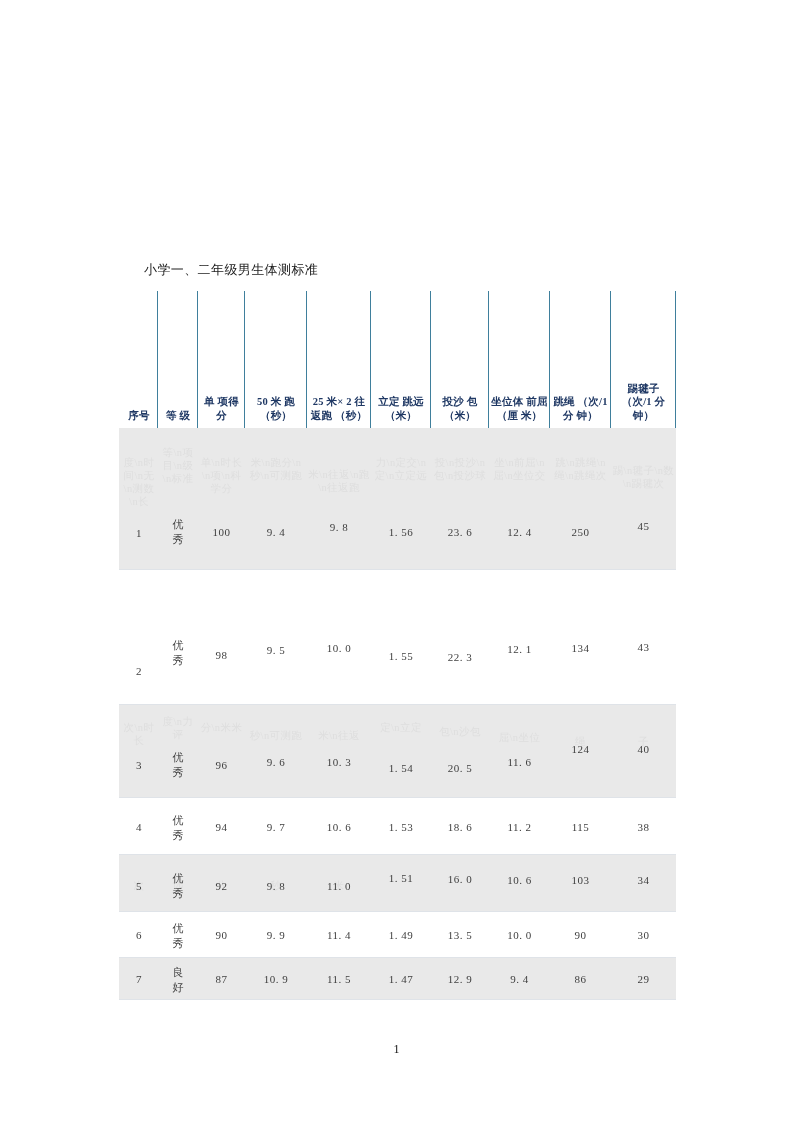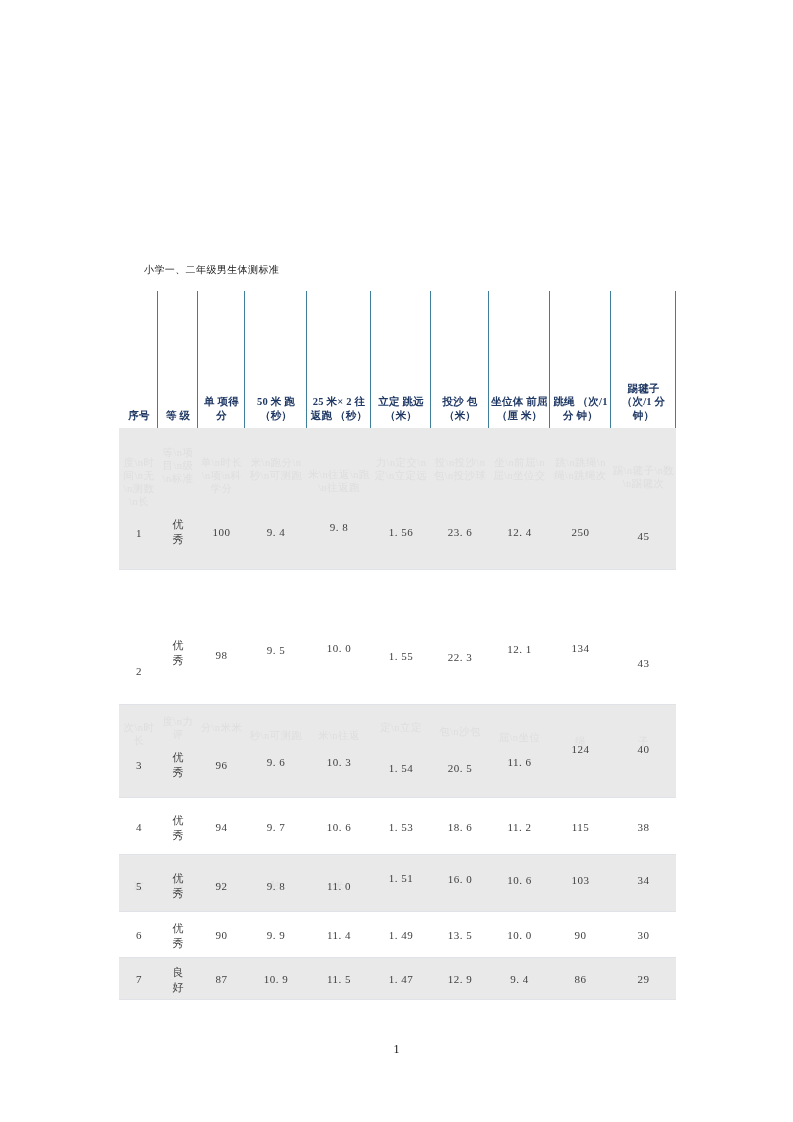--- a/index.html
+++ b/index.html
@@ -22,21 +22,21 @@
     width: 793px;
     height: 1122px;
     background: #fff;
   }
 
   
   #doc-title {
     position: absolute;
     left: 144px;
     top: 263px;
-    font-size: 10px;
+    font-size: 13px;
     color: #1a1a1a;
     letter-spacing: 0.4px;
     white-space: nowrap;
     line-height: 14px;
   }
 
   
   #table-wrap {
     position: absolute;
     left: 119px;
@@ -183,35 +183,35 @@
       <div class="cell" style="left:2px;   width:36px; top:98px;">1</div>
       <div class="cell grade" style="left:40px;  width:38px; top:89px;">优
 秀</div>
       <div class="cell" style="left:80px;  width:45px; top:97px;">100</div>
       <div class="cell" style="left:127px; width:60px; top:97px;">9. 4</div>
       <div class="cell" style="left:189px; width:62px; top:92px;">9. 8</div>
       <div class="cell" style="left:253px; width:58px; top:97px;text-align:center;">1. 56</div>
       <div class="cell" style="left:313px; width:56px; top:97px;">23. 6</div>
       <div class="cell" style="left:371px; width:59px; top:97px;">12. 4</div>
       <div class="cell" style="left:432px; width:59px; top:97px;">250</div>
-      <div class="cell" style="left:493px; width:63px; top:101px;">45</div>
+      <div class="cell" style="left:493px; width:63px; top:91px;">45</div>
     </div>
 
     <div class="row plain sep-bot" style="top:279px; height:135px;">
       <div class="cell" style="left:2px;   width:36px; top:94px;">2</div>
       <div class="cell grade" style="left:40px;  width:38px; top:68px;">优
 秀</div>
       <div class="cell" style="left:80px;  width:45px; top:78px;">98</div>
       <div class="cell" style="left:127px; width:60px; top:73px;">9. 5</div>
       <div class="cell" style="left:189px; width:62px; top:71px;">10. 0</div>
       <div class="cell" style="left:253px; width:58px; top:79px;">1. 55</div>
       <div class="cell" style="left:313px; width:56px; top:80px;">22. 3</div>
       <div class="cell" style="left:371px; width:59px; top:72px;">12. 1</div>
       <div class="cell" style="left:432px; width:59px; top:71px;">134</div>
-      <div class="cell" style="left:493px; width:63px; top:70px;margin-top:16px;">43</div>
+      <div class="cell" style="left:493px; width:63px; top:70px;">43</div>
     </div>
 
     <div class="row shaded sep-bot" style="top:414px; height:93px;">
       <div class="ghost" style="left:2px;  width:36px; top:16px;">次\n时长</div>
       <div class="ghost" style="left:40px; width:38px; top:10px;">度\n力评</div>
       <div class="ghost" style="left:80px; width:45px; top:16px;">分\n米米</div>
       <div class="ghost" style="left:127px;width:60px; top:24px;">秒\n可测跑</div>
       <div class="ghost" style="left:189px;width:62px; top:24px;">米\n往返</div>
       <div class="ghost" style="left:253px;width:58px; top:16px;">定\n立定</div>
       <div class="ghost" style="left:313px;width:56px; top:20px;">包\n沙包</div>

